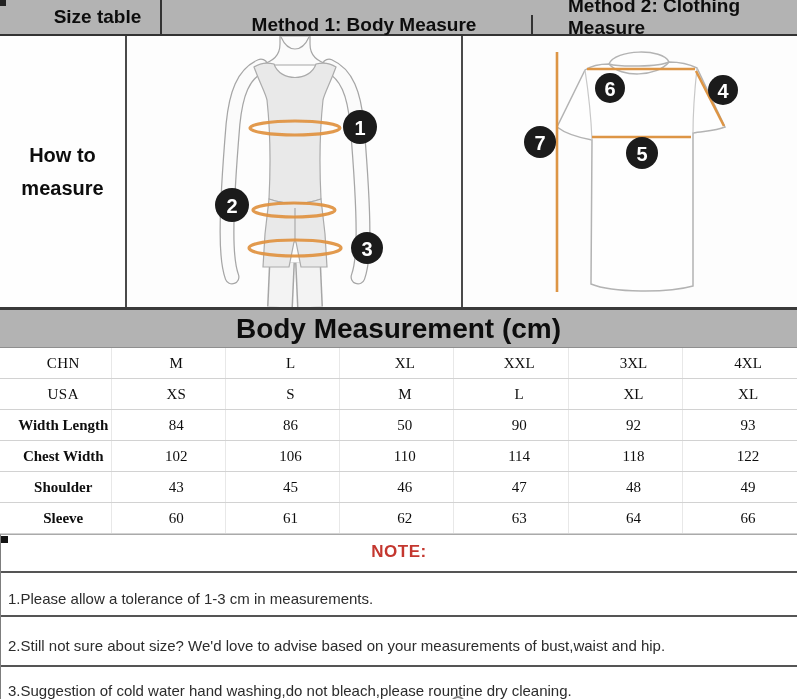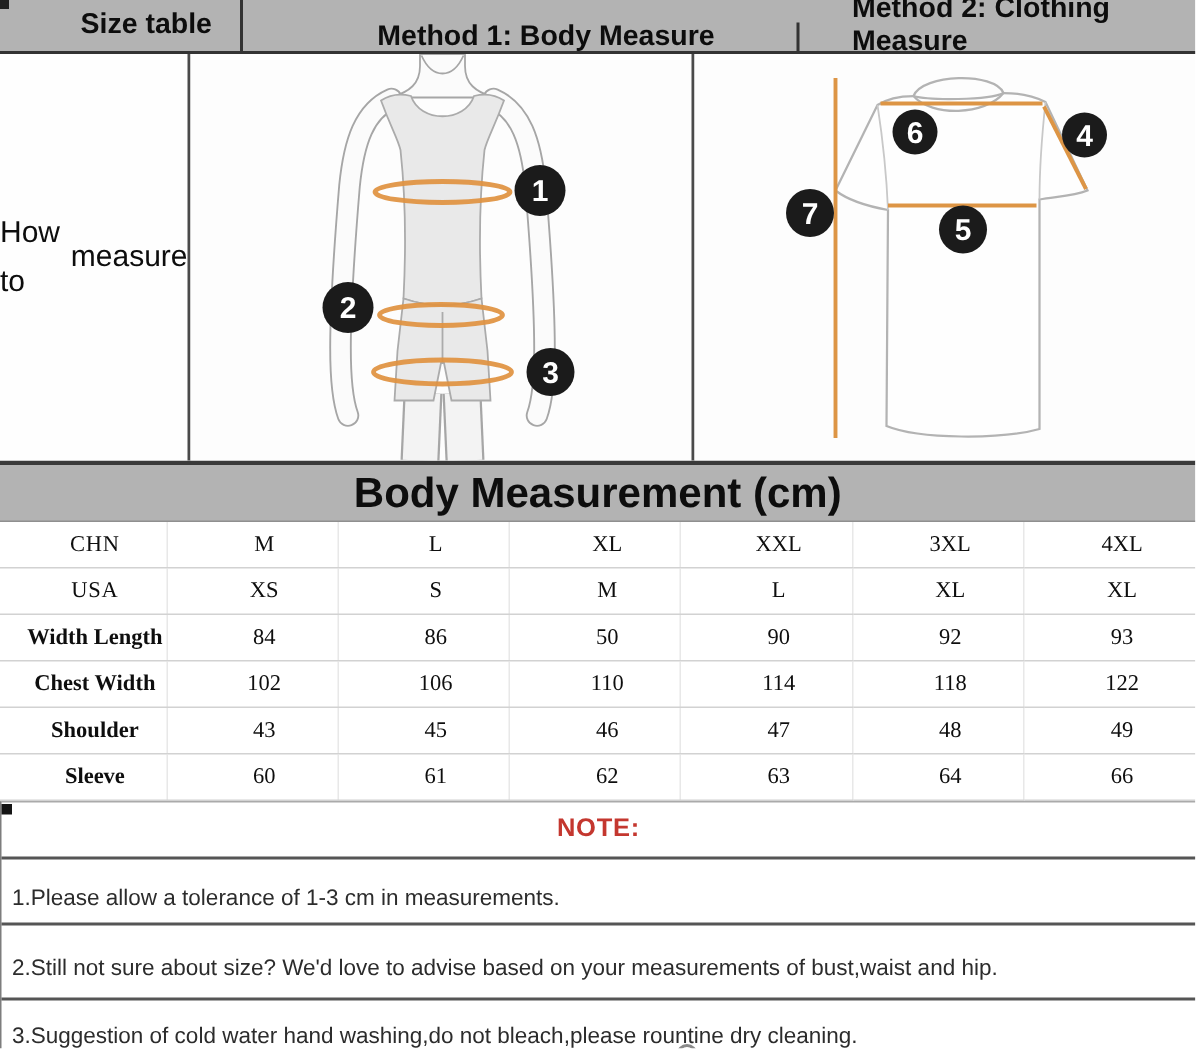--- a/index.html
+++ b/index.html
@@ -9,22 +9,22 @@
   }
   
   .top-header{display:flex;height:34px;background:#b3b3b3;border-bottom:2px solid #333;}
   .th-cell{display:flex;align-items:center;justify-content:center;font-weight:bold;font-size:19px;color:#0d0d0d;padding-left:35px;}
   .th-size{width:125px;border-right:2px solid #333;}
   .th-m1{width:334px;border-right:2px solid #333;margin-top:15px;}
   .th-m2{flex:1;}
   .corner-mark{position:absolute;left:0;top:0;width:6px;height:6px;background:#222;}
   
   .diagram-row{display:flex;height:271px;border-bottom:3px solid #3a3a3a;}
-  .panel-how{width:125px;border-right:2px solid #4a4a4a;display:flex;flex-direction:row;
-    align-items:center;justify-content:center;font-weight:normal;font-size:20px;line-height:1.65;color:#0d0d0d;background:#fefefe;}
+  .panel-how{width:125px;border-right:2px solid #4a4a4a;display:flex;flex-direction:column;
+    align-items:center;justify-content:center;font-weight:bold;font-size:20px;line-height:1.65;color:#0d0d0d;background:#fefefe;}
   .panel-body{width:334px;border-right:2px solid #4a4a4a;position:relative;background:#fdfdfd;}
   .panel-shirt{flex:1;position:relative;background:#fdfdfd;}
   .panel-body svg,.panel-shirt svg{display:block;}
   svg text.marker-num{font-family:"Liberation Sans",sans-serif;font-weight:bold;fill:#fff;font-size:20px;
     text-anchor:middle;dominant-baseline:central;}
   
   .bm-bar{height:37px;background:#b3b3b3;border-bottom:1px solid #8f8f8f;display:flex;align-items:center;
     justify-content:center;font-weight:bold;font-size:28px;color:#0d0d0d;}
   
   table.size-table{width:797px;border-collapse:collapse;table-layout:fixed;}

